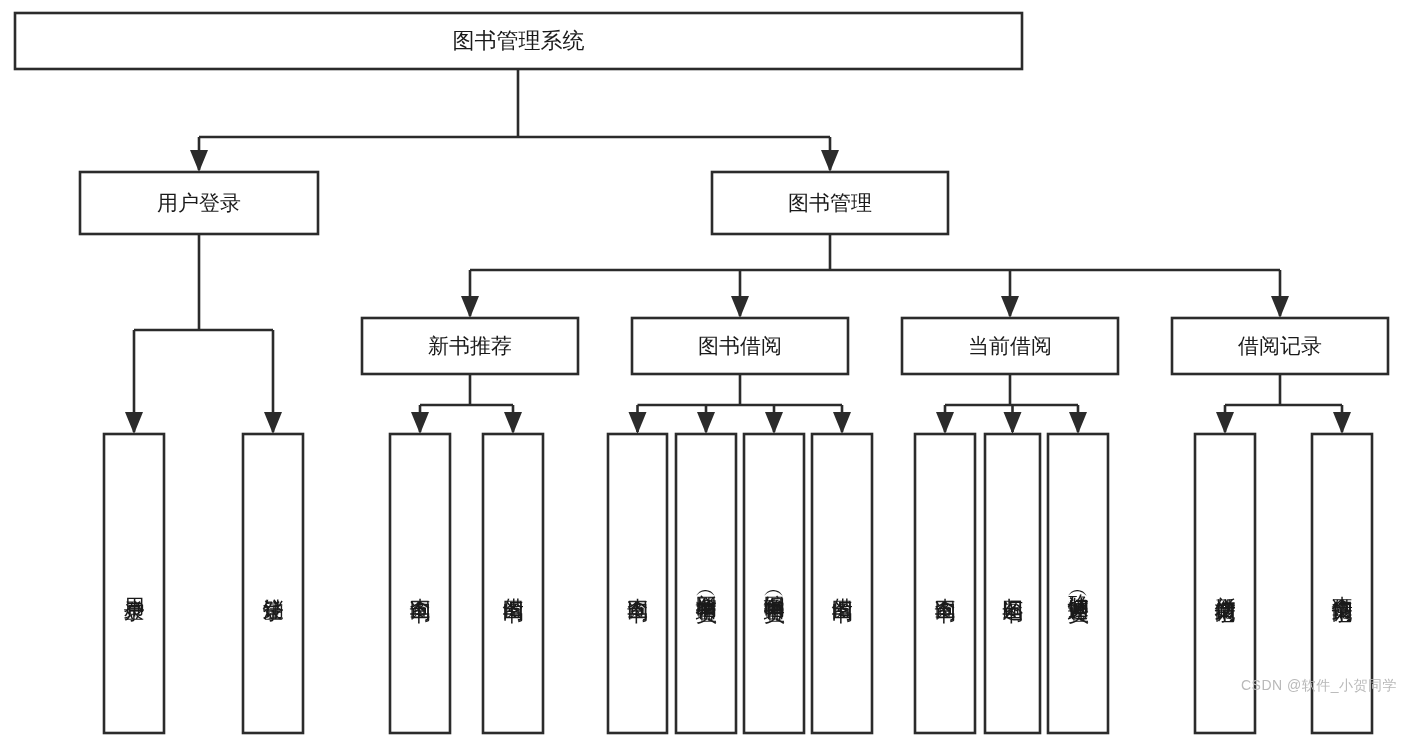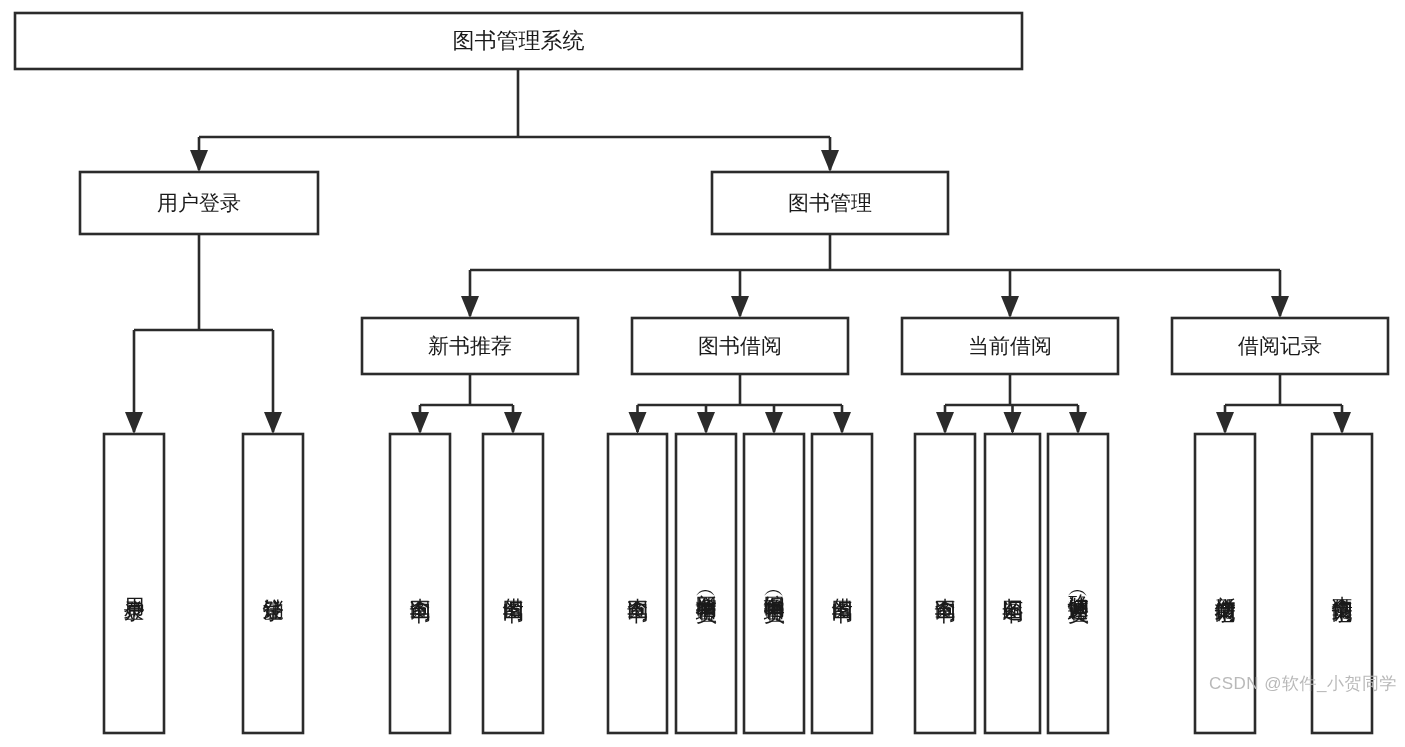--- a/index.html
+++ b/index.html
@@ -72,21 +72,21 @@
     display: flex;
     align-items: center;
     justify-content: center;
     pointer-events: none;
   }
   .watermark {
     position: absolute;
     right: 8px;
     bottom: 4px;
     font-family: "Liberation Sans", "DejaVu Sans", sans-serif;
-    font-size: 17px;
+    font-size: 14px;
     color: #b9b9b9;
     letter-spacing: 0.5px;
     white-space: nowrap;
   }
 </style>
 </head>
 <body>
 
 <div id="diagram-root">
 

